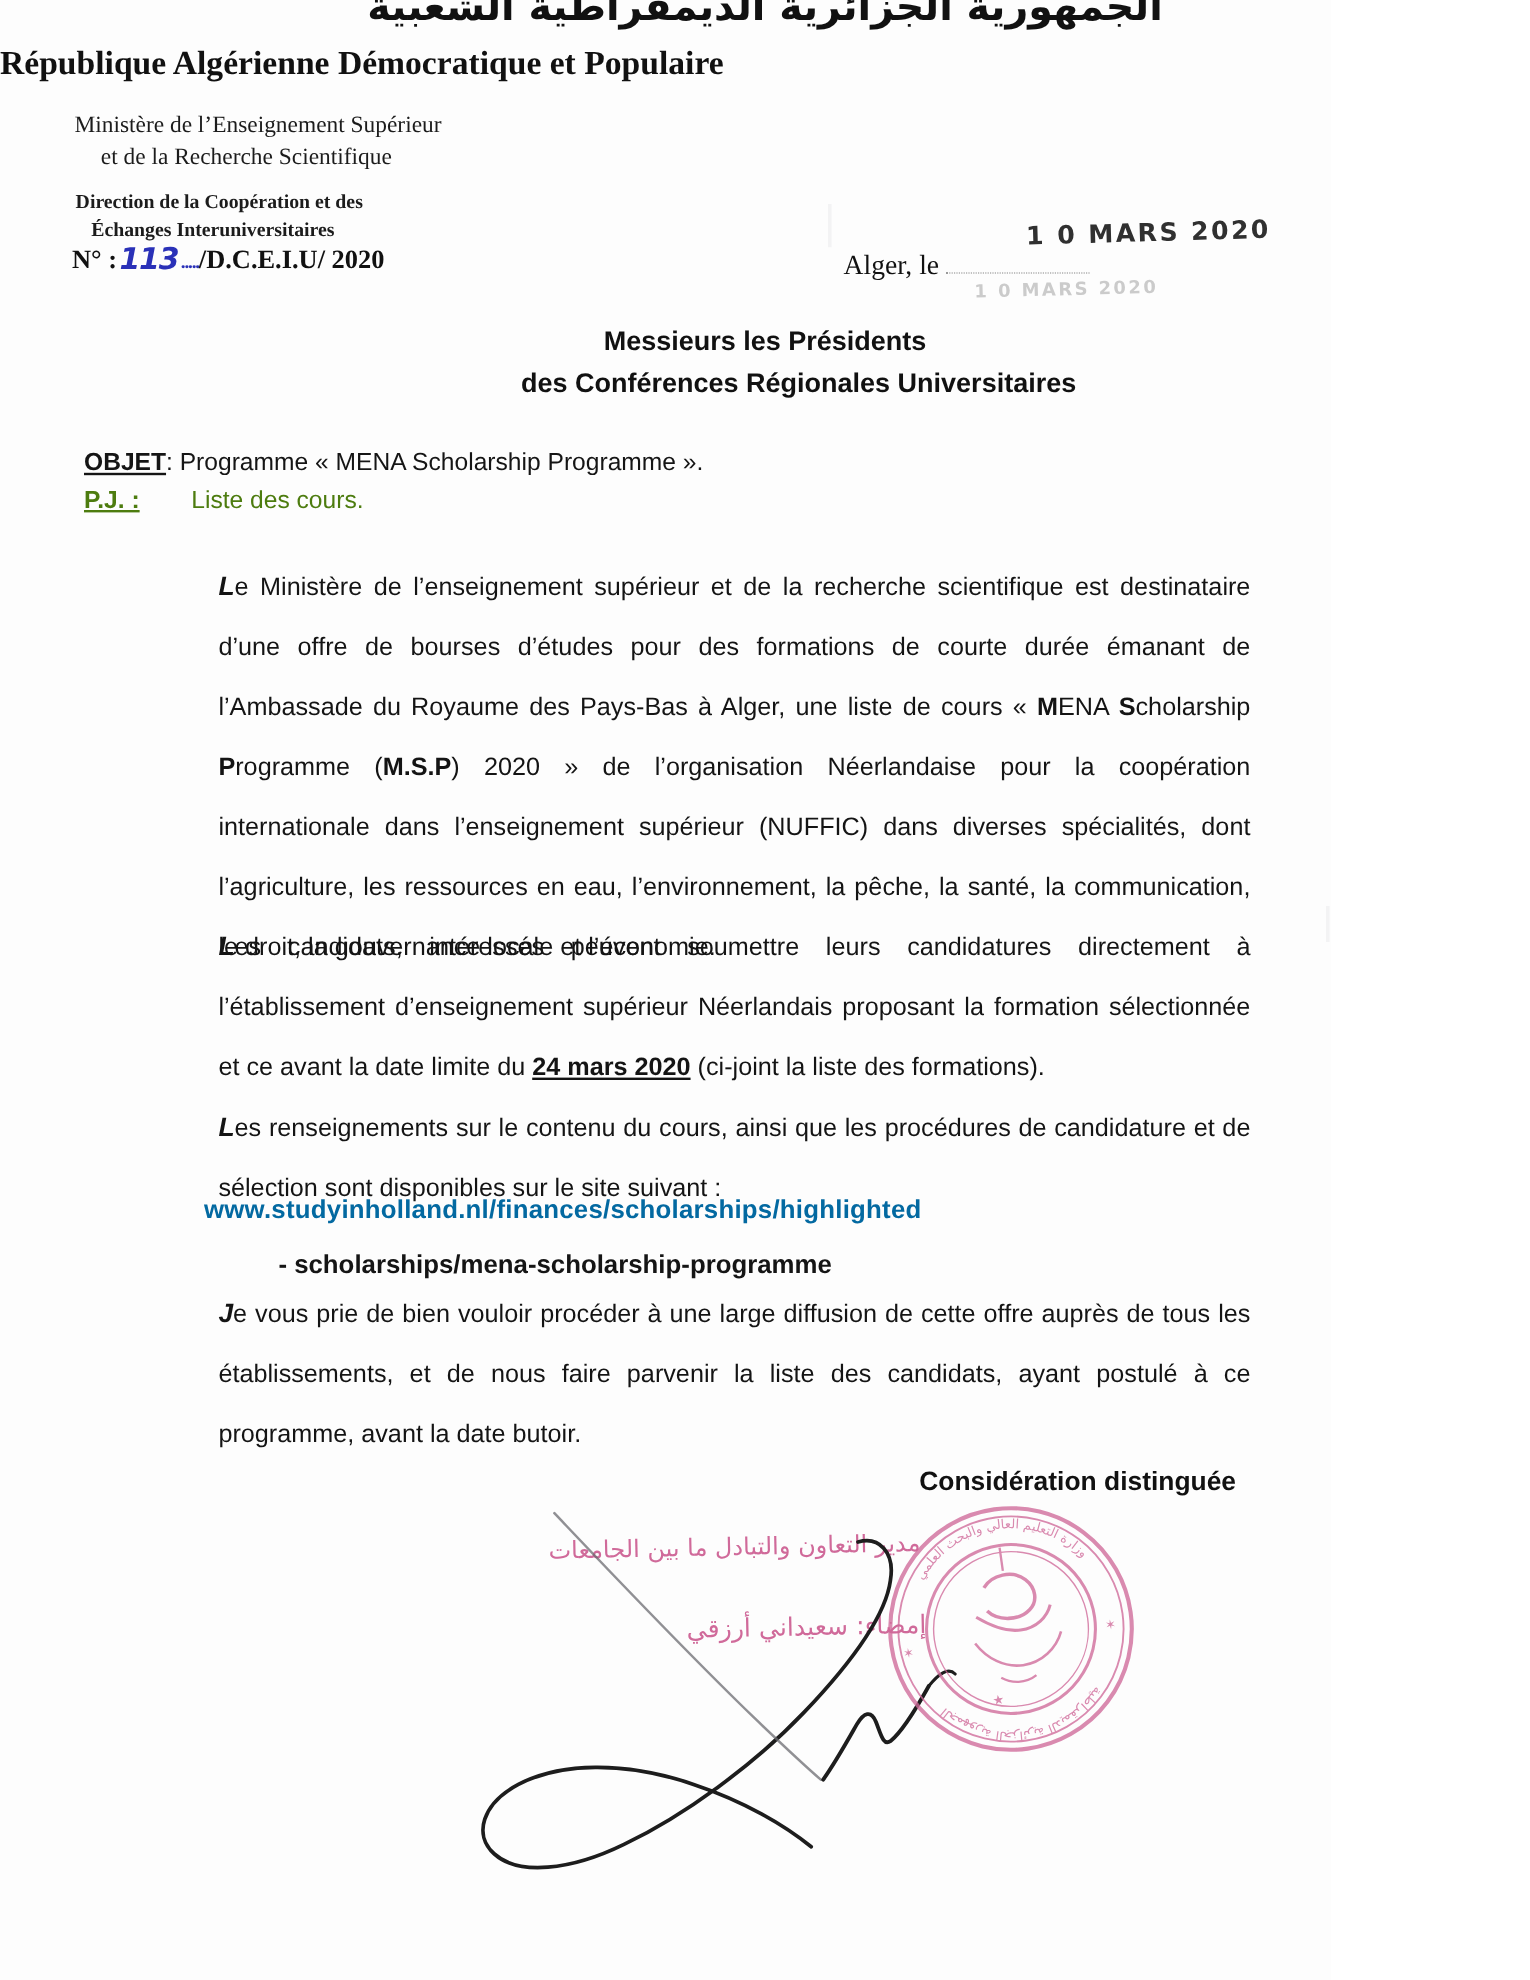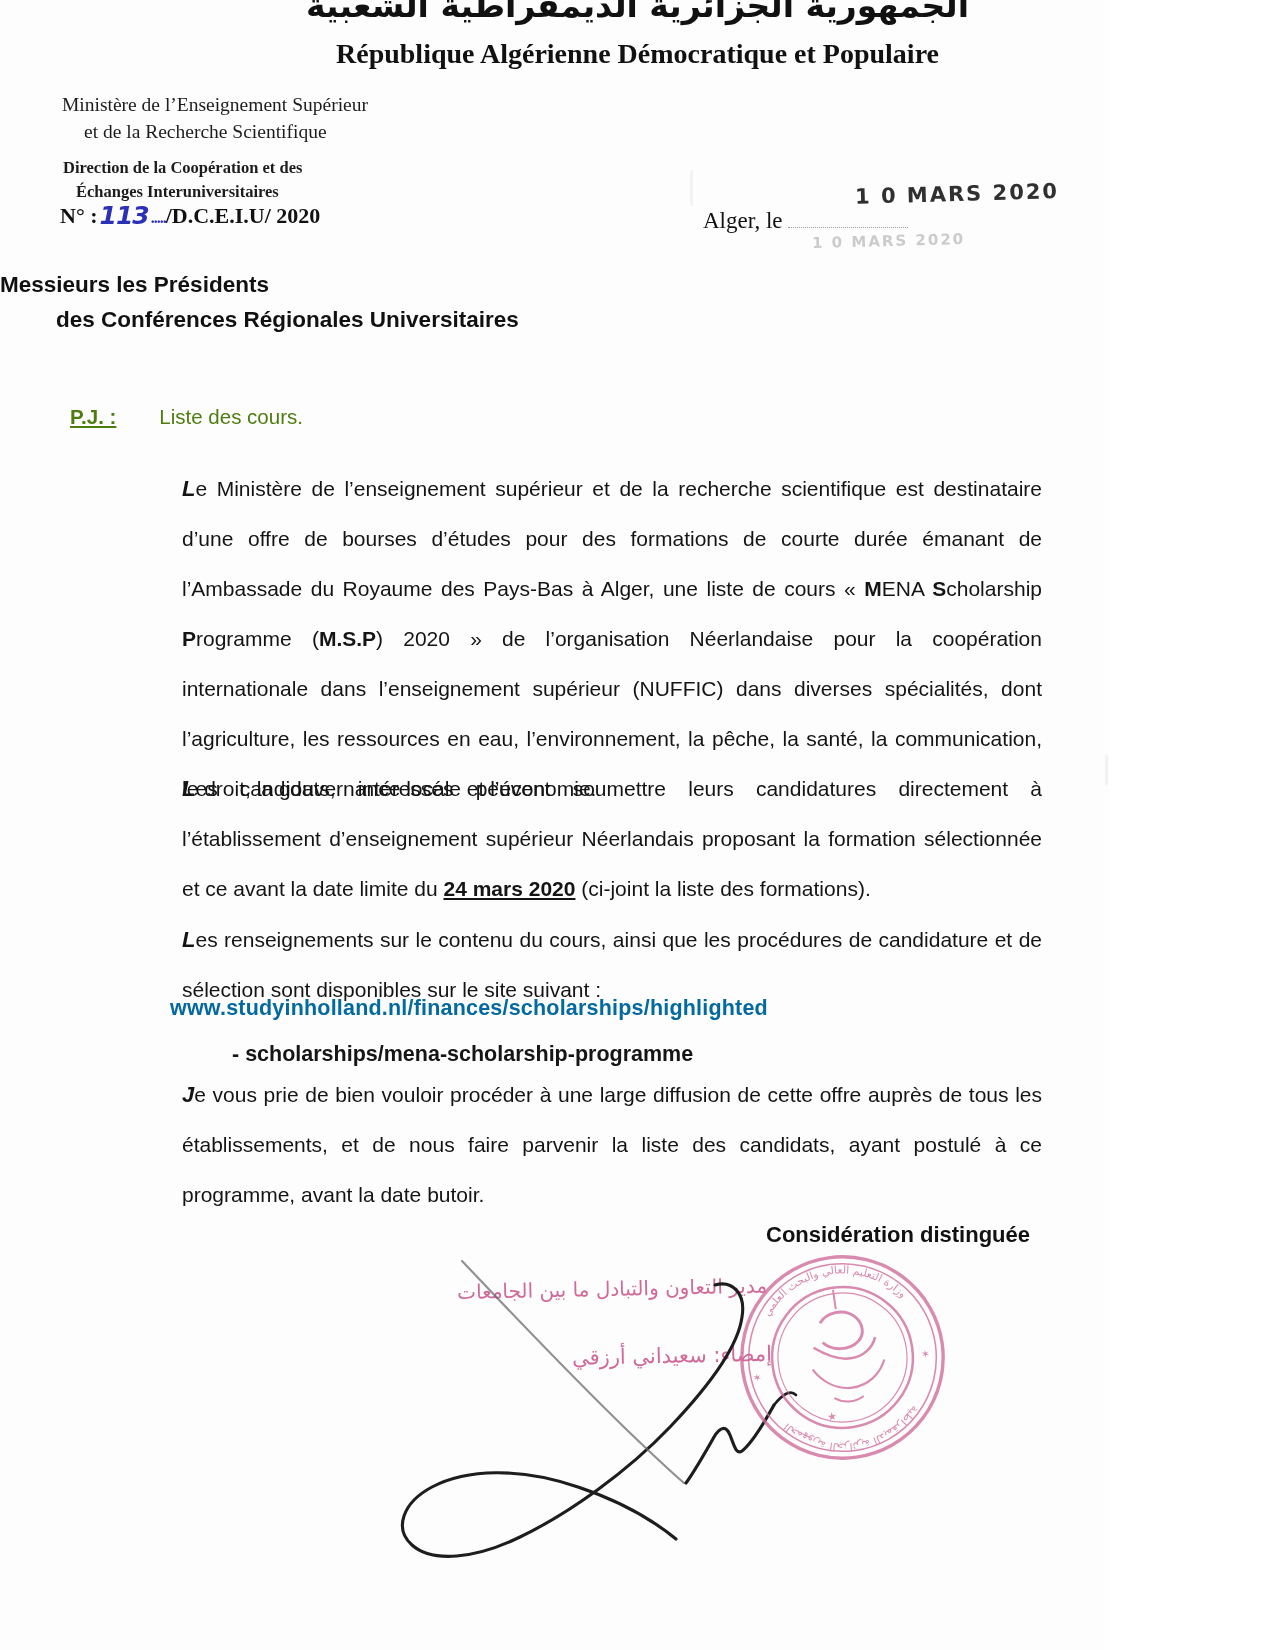--- a/index.html
+++ b/index.html
@@ -33,21 +33,21 @@
     letter-spacing: 1px;
     color: #111;
     direction: rtl;
     white-space: nowrap;
   }
   .fr-header {
     position: absolute;
     top: 38px;
     left: 0;
     width: 1275px;
-    text-align: center;
+    text-align: left;
     font-family: "Liberation Serif", serif;
     font-weight: bold;
     font-size: 28px;
     color: #111;
   }
 
   .ministry {
     position: absolute;
     top: 92px;
     left: 62px;
@@ -130,20 +130,21 @@
     transform: rotate(-1.5deg);
     white-space: nowrap;
   }
 
   
   .recipient {
     position: absolute;
     top: 268px;
     left: 0;
     width: 1275px;
+    text-align: center;
     font-weight: bold;
     font-size: 22.5px;
     line-height: 1.55;
     color: #111;
   }
   .recipient .r2 { display:block; padding-left: 56px; }
 
   
   .objet {
     position: absolute;
@@ -294,20 +295,23 @@
     <span class="dotted"></span>
   </div>
   <div class="datestamp">1 0 MARS 2020</div>
   <div class="datestamp-ghost">1 0 MARS 2020</div>
 
   <div class="recipient">
     <span>Messieurs les Présidents</span>
     <span class="r2">des Conférences Régionales  Universitaires</span>
   </div>
 
+  <div class="objet">
+    <span class="lbl-ul">OBJET</span><span>: Programme « MENA Scholarship Programme ».</span>
+  </div>
   <div class="pj">
     <span class="lbl-ul">P.J. :</span><span class="pj-val">Liste des cours.</span>
   </div>
 
   <div class="body-block" style="top:452px;">
     <p class="para">
       <span class="lead">L</span><span>e Ministère de l’enseignement supérieur et de la recherche scientifique est destinataire d’une offre de bourses d’études pour des formations de courte durée émanant  de l’Ambassade du Royaume des Pays-Bas à Alger, une liste de cours « </span><span class="b">M</span><span>ENA </span><span class="b">S</span><span>cholarship </span><span class="b">P</span><span>rogramme (</span><span class="b">M.S.P</span><span>) 2020  » de l’organisation Néerlandaise pour la coopération internationale dans  l’enseignement supérieur (NUFFIC) dans diverses spécialités, dont l’agriculture, les ressources en eau, l’environnement, la pêche, la santé, la communication, le droit, la gouvernance locale et l’économie.</span>
     </p>
   </div>
 

